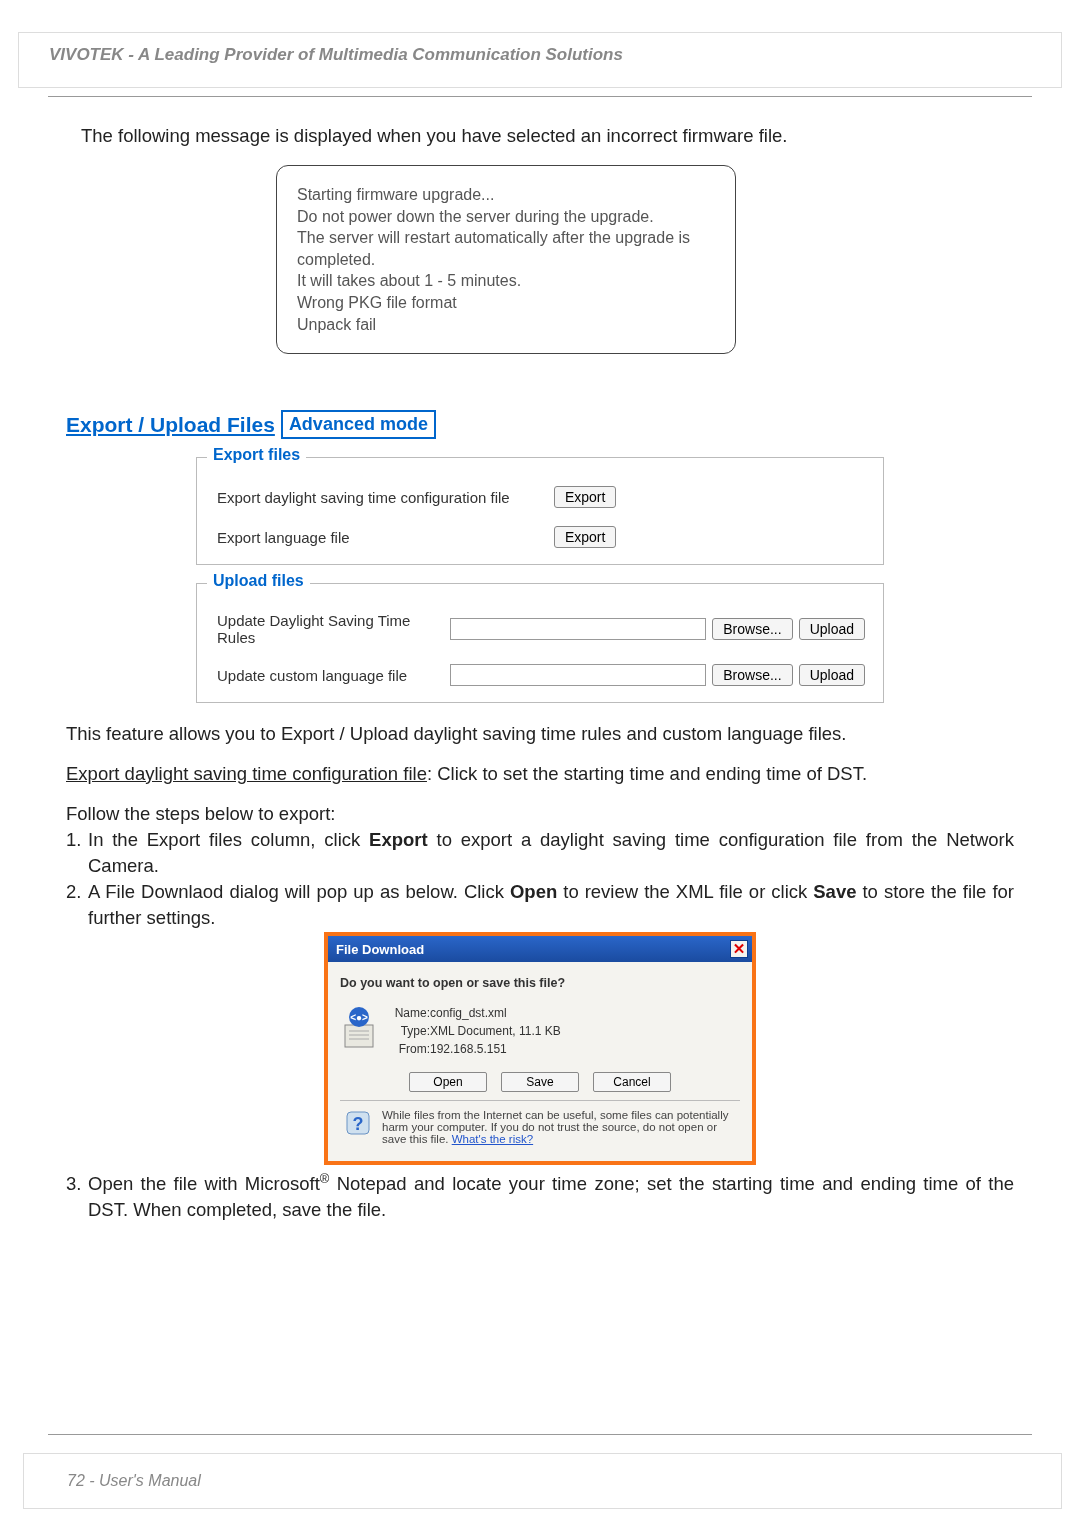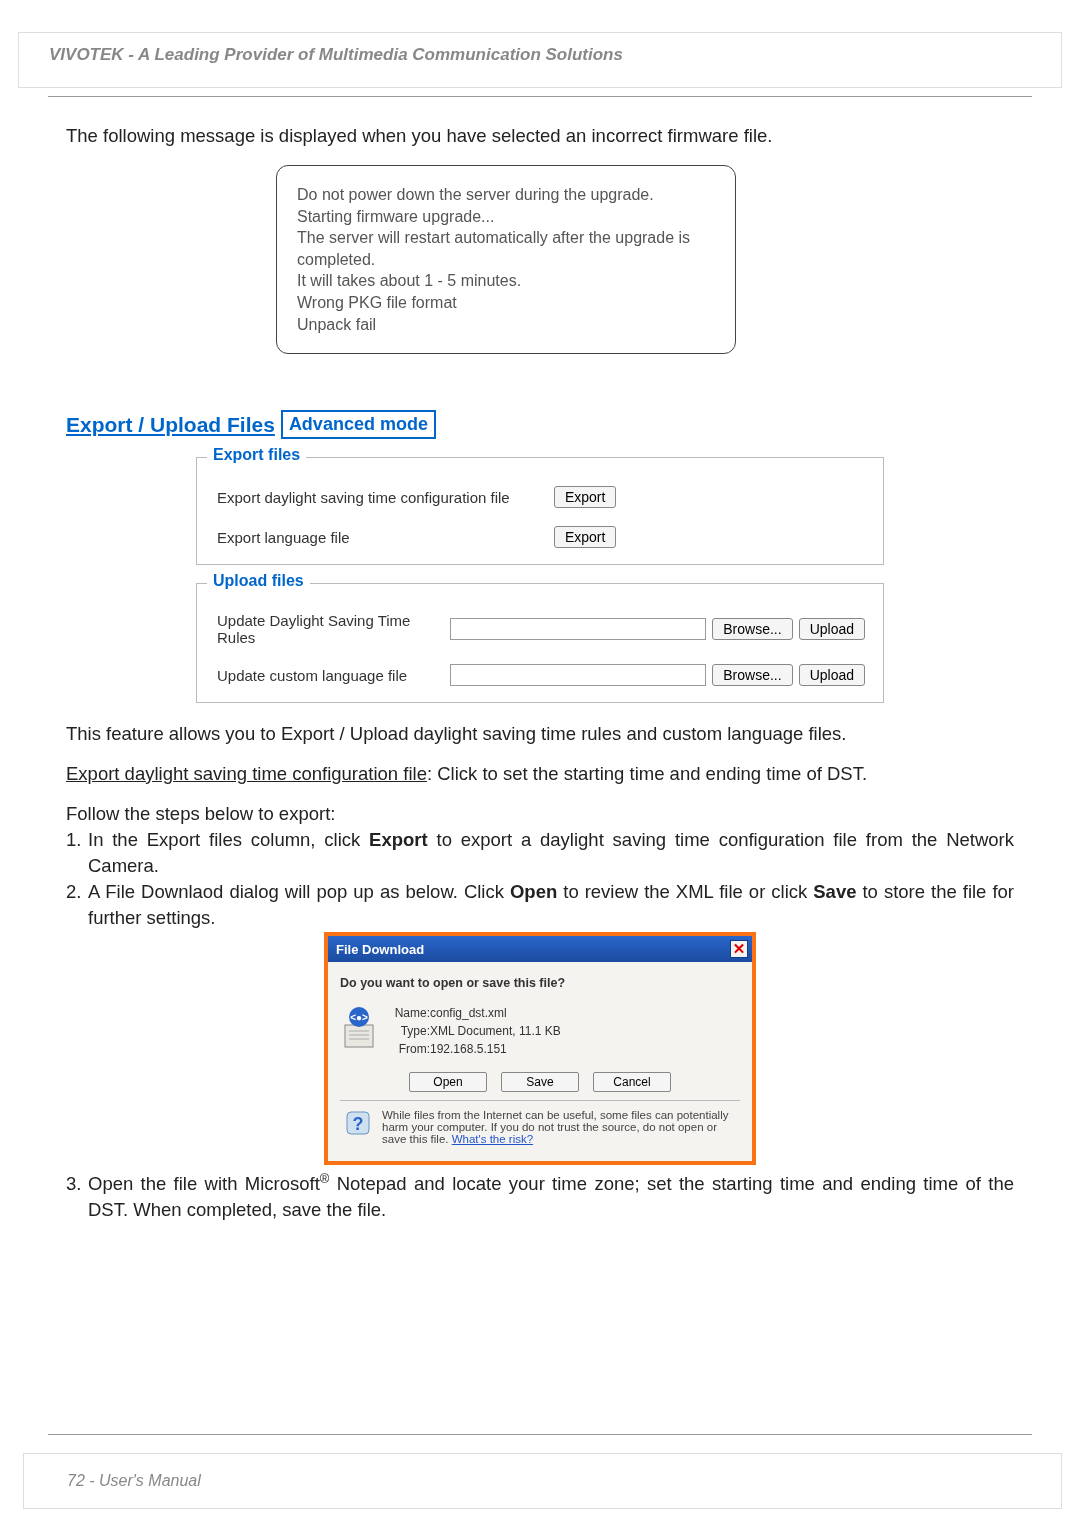--- a/index.html
+++ b/index.html
@@ -28,20 +28,21 @@
       border-top: 1px solid #999;
       margin: 0 30px 28px 30px;
     }
     .content {
       padding: 0 48px;
       font-size: 18.5px;
       color: #222;
     }
     .intro-text {
       margin-bottom: 18px;
+      margin-left: 15px;
     }
     .message-box {
       border: 1.5px solid #444;
       border-radius: 12px;
       width: 460px;
       margin: 0 auto 56px 210px;
       padding: 18px 20px;
       font-family: 'Segoe UI', 'Tahoma', sans-serif;
       font-size: 16px;
       color: #555;
@@ -216,22 +217,22 @@
 <div class="page-container">
   <div class="header-bar">
     <span class="header-text">VIVOTEK - A Leading Provider of Multimedia Communication Solutions</span>
   </div>
   <div class="divider-line"></div>
 
   <div class="content">
     <p class="intro-text">The following message is displayed when you have selected an incorrect firmware file.</p>
 
     <div class="message-box">
+      <div>Starting firmware upgrade...</div>
       <div>Do not power down the server during the upgrade.</div>
-      <div>Starting firmware upgrade...</div>
       <div>The server will restart automatically after the upgrade is completed.</div>
       <div>It will takes about 1 - 5 minutes.</div>
       <div>Wrong PKG file format</div>
       <div>Unpack fail</div>
     </div>
 
     <div class="section-title-row">
       <span class="section-title">Export / Upload Files</span>
       <span class="mode-badge">Advanced mode</span>
     </div>

